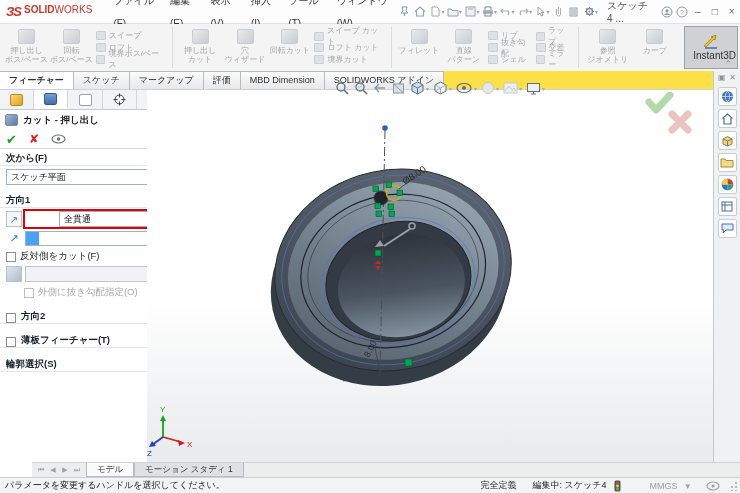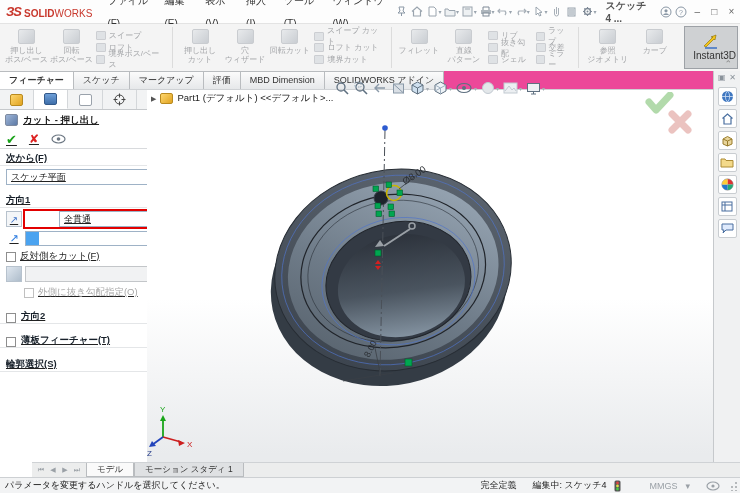--- a/index.html
+++ b/index.html
@@ -1,52 +1,52 @@
 <!DOCTYPE html>
 <html><head>
 <meta charset="utf-8">
 <style>
   html,body{margin:0;padding:0;background:#888;}
   *{box-sizing:border-box;font-family:"Liberation Sans","DejaVu Sans",sans-serif;}
   #app{position:relative;width:740px;height:493px;background:#fff;overflow:hidden;outline:1px solid #1a1a1a;}
 
   
   #titlebar{position:absolute;left:0;top:0;width:740px;height:24px;background:#fdfdfd;border-bottom:1px solid #e3e3e3;display:flex;align-items:center;font-size:10px;color:#444;}
-  .logo{display:flex;align-items:flex-end;margin-left:6px;margin-right:8px;}
+  .logo{display:flex;align-items:flex-start;margin-left:6px;margin-right:14px;}
   .logo-mark{color:#c8372c;font-weight:bold;font-style:italic;font-size:13px;letter-spacing:-1px;margin-right:3px;}
   .logo-solid{color:#c8372c;font-weight:bold;font-size:10px;}
   .logo-works{color:#c8372c;font-weight:normal;font-size:10px;}
   .menu-item{padding:0 7px;line-height:23px;color:#333;}
   .qa-icon{width:17px;height:16px;display:inline-flex;align-items:center;justify-content:center;color:#8a97a5;font-size:11px;margin:0 1px;}
   .qa-drop{color:#9aa4ae;font-size:6px;margin:0 1px 0 -2px;}
   .titl-right{margin-left:auto;display:flex;align-items:center;}
-  .doc-label{color:#555;font-size:10px;margin:0 8px;font-weight:bold;}
+  .doc-label{color:#555;font-size:10px;margin:0 8px;}
   .win-btn{width:22px;text-align:center;color:#666;font-size:10px;}
 
   
   #ribbon{position:absolute;left:0;top:24px;width:740px;height:47px;background:#f4f4f4;display:flex;align-items:stretch;}
   .rgroup{display:flex;align-items:stretch;padding:2px 4px;}
   .rdivider{width:1px;background:#dcdcdc;margin:3px 1px;}
   .rbig{width:47px;display:flex;flex-direction:column;align-items:center;justify-content:flex-start;padding-top:3px;}
   .rbig .ricon{width:17px;height:15px;border:1px solid #c9ccd0;border-radius:2px;background:linear-gradient(135deg,#e8eaec,#c9cdd2);margin-bottom:2px;}
   .rbig .rlabel{font-size:8px;line-height:9px;color:#a4a6a9;text-align:center;white-space:pre-line;}
   .rsmall-stack{display:flex;flex-direction:column;justify-content:space-between;padding:4px 2px;}
   .rsmall{display:flex;align-items:center;font-size:8px;color:#a4a6a9;height:12px;}
   .rsmall .sicon{width:10px;height:9px;border:1px solid #ccced2;background:#dfe2e5;border-radius:1px;margin-right:3px;}
   #instant3d{width:56px;margin:2px 2px;border:1px solid #9da1a6;background:#cfd1d3;display:flex;flex-direction:column;align-items:center;justify-content:center;}
   #instant3d .rlabel{font-size:10px;color:#333;margin-left:7px;}
   .ribbon-collapse{position:absolute;right:8px;bottom:2px;color:#8a8a8a;font-size:9px;}
 
   
-  #tabrow{position:absolute;left:0;top:71px;width:740px;height:19px;background:#ec4899;border-bottom:1px solid #cfd2d5;display:flex;align-items:flex-end;}
+  #tabrow{position:absolute;left:0;top:71px;width:740px;height:19px;background:#fde047;border-bottom:1px solid #cfd2d5;display:flex;align-items:flex-end;}
   .ctab{font-size:9px;color:#333;padding:2px 9px 3px 9px;border:1px solid #b9bcbf;border-bottom:none;background:linear-gradient(#fbfbfb,#e6e8ea);margin-left:-1px;line-height:12px;}
   .ctab.active{background:#fff;font-weight:bold;position:relative;height:18px;}
 
   
-  #pm{position:absolute;left:0;top:90px;width:172px;height:372px;background:#fff;border-right:1px solid #b9bcbf;font-size:9.5px;color:#222;text-decoration:underline;}
+  #pm{position:absolute;left:0;top:90px;width:172px;height:372px;background:#fff;border-right:1px solid #b9bcbf;font-size:9.5px;color:#222;}
   #pm-tabs{display:flex;height:20px;border-bottom:1px solid #c6c9cc;background:#f2f3f4;}
   .pm-tab{flex:1;display:flex;align-items:center;justify-content:center;border-right:1px solid #d4d7da;}
   .pm-tab.active{background:#fff;border-bottom:1px solid #fff;}
   .pmt-ico{width:13px;height:12px;border-radius:2px;}
   #pm-title{display:flex;align-items:center;height:20px;padding:0 5px;font-weight:bold;color:#1a1a1a;}
   #pm-title .cut-ico{width:13px;height:12px;background:linear-gradient(135deg,#9fb6d8,#5d7aa6);border:1px solid #7d8aa0;border-radius:2px;margin-right:5px;}
   #pm-help{margin-left:auto;color:#7b8794;font-size:10px;font-weight:normal;}
   #pm-actions{display:flex;align-items:center;height:19px;padding:0 6px;border-bottom:1px solid #d8dadd;}
   .ok-check{color:#19a319;font-size:13px;font-weight:bold;margin-right:12px;}
   .cancel-x{color:#d22;font-size:12px;font-weight:bold;margin-right:12px;}
@@ -447,25 +447,20 @@
       <span class="chev">⌄</span>
     </div>
     <div style="height:7px;"></div>
     <div class="sec-head">
       <span>輪郭選択(S)</span>
       <span class="chev">⌄</span>
     </div>
   </div>
 
   <div id="viewport">
-    <div id="breadcrumb">
-      <span class="bc-arrow">▶</span>
-      <div class="part-ico"></div>
-      <span>Part1 (デフォルト) &lt;&lt;デフォルト&gt;...</span>
-    </div>
 
     <div id="hud">
       <span class="hud-ico">
           <svg width="15" height="15" viewBox="0 0 15 15">
             <circle cx="6" cy="6" r="4" fill="none" stroke="#5f7080" stroke-width="1.3"></circle>
             <path d="M9,9 L13,13" stroke="#5f7080" stroke-width="1.6"></path>
           </svg>
         </span>
       <span class="hud-ico">
           <svg width="15" height="15" viewBox="0 0 15 15">

